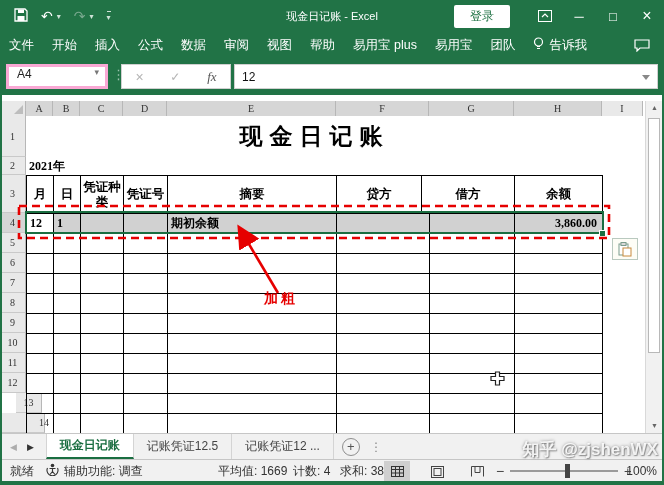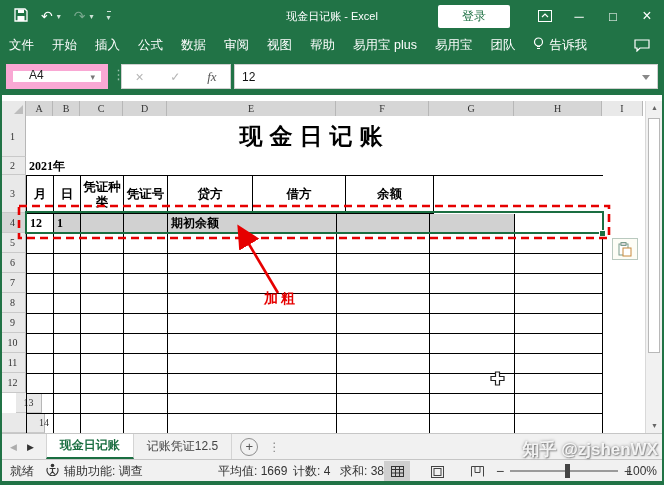--- a/index.html
+++ b/index.html
@@ -9,31 +9,31 @@
     font-family:"Liberation Sans", sans-serif; background:#fff;
   }
   
   .titlebar { position:absolute; left:0; top:0; width:664px; height:32px; background:#217346; display:flex; align-items:center; }
   .qat { display:flex; align-items:center; gap:13px; padding-left:14px; color:#fff; }
   .qat .ic { font-size:14px; line-height:1; color:#fff; cursor:default; }
   .qat .dim { color:#7aa98f; }
   .qat .caret { font-size:8px; margin-left:-9px; color:#cfe3d8; }
   .win-title { position:absolute; left:0; right:0; top:0; height:32px; display:flex; align-items:center; justify-content:center; color:#fff; font-size:11px; pointer-events:none; }
   .tb-right { position:absolute; right:0; top:0; height:32px; display:flex; align-items:center; gap:0; }
-  .login-btn { background:#fff; color:#217346; font-size:12px; padding:3px 24px; border-radius:2px; margin-right:18px; cursor:pointer; }
+  .login-btn { background:#fff; color:#217346; font-size:12px; padding:3px 16px; border-radius:2px; margin-right:18px; cursor:pointer; }
   .winctl { width:34px; height:32px; display:flex; align-items:center; justify-content:center; color:#fff; font-size:13px; cursor:pointer; }
   .ribbon-opt svg { display:block; }
   
   .menubar { position:absolute; left:0; top:32px; width:664px; height:26px; background:#217346; display:flex; align-items:center; color:#fff; font-size:12.5px; }
   .menu-tab { padding:0 9px; height:26px; display:flex; align-items:center; cursor:pointer; white-space:nowrap; }
   .tellme { display:flex; align-items:center; gap:5px; padding:0 9px; cursor:pointer; }
   .bubble-icon { margin-left:auto; margin-right:14px; cursor:pointer; display:flex; }
   
   .fbar { position:absolute; left:0; top:58px; width:664px; height:37px; background:#217346; }
-  .namebox { position:absolute; left:6px; top:6px; width:102px; height:25px; background:#fff; border:7px solid #f9a8d4; display:flex; align-items:flex-end; font-size:12px; color:#222; padding-left:16px; }
+  .namebox { position:absolute; left:6px; top:6px; width:102px; height:25px; background:#fff; border:3px solid #f9a8d4; display:flex; align-items:flex-start; font-size:12px; color:#222; padding-left:8px; }
   .namebox .nb-caret { margin-left:auto; margin-right:6px; color:#777; font-size:9px; }
   .fb-dots { position:absolute; left:112px; top:9px; color:#9cc3ae; font-size:13px; }
   .fxbox { position:absolute; left:121px; top:6px; width:110px; height:25px; background:#fff; border:1px solid #d0d0d0; display:flex; align-items:center; justify-content:space-around; font-size:12px; color:#b5b5b5; }
   .fxbox .fx { font-style:italic; font-family:"Liberation Serif", serif; color:#555; font-size:13px; }
   .fb-field { position:absolute; left:234px; top:6px; width:424px; height:25px; background:#fff; border:1px solid #d0d0d0; display:flex; align-items:center; font-size:12px; color:#111; padding-left:7px; }
   .fb-expand { position:absolute; right:7px; top:10px; width:0; height:0; border-left:4px solid transparent; border-right:4px solid transparent; border-top:5px solid #888; }
   
   .sheet { position:absolute; left:0; top:95px; width:664px; height:338px; background:#fff; overflow:hidden; font-family:"Liberation Serif", serif; }
   .colheads { position:absolute; left:0; top:6px; height:15px; display:flex; border-bottom:2px solid #1a6e41; }
   .corner { width:26px; height:15px; background:#e9e9e9; border-right:1px solid #b7b7b7; position:relative; }
@@ -208,32 +208,34 @@
 
     <div class="sheet-title">现金日记账</div>
     <div class="year-label">2021年</div>
 
     <div class="table-region" id="tableRegion">
         <div class="trow" style="top: 0px; height: 38px;">
           <div class="tcell hcell" style="width: 27px;">月</div>
           <div class="tcell hcell" style="width: 27px;">日</div>
           <div class="tcell hcell" style="width: 43px;">凭证种类</div>
           <div class="tcell hcell" style="width: 44px;">凭证号</div>
+          <div class="tcell hcell" style="width: 169px;">摘要</div>
           <div class="tcell hcell" style="width: 85px;">贷方</div>
           <div class="tcell hcell" style="width: 93px;">借方</div>
           <div class="tcell hcell" style="width: 88px; text-align: center;">余额</div>
         </div>
         <div class="trow" style="top: 38px; height: 20px;">
           <div class="tcell dcell active" style="width: 27px;">12</div>
           <div class="tcell dcell" style="width: 27px;">1</div>
           <div class="tcell dcell" style="width: 43px;"></div>
           <div class="tcell dcell" style="width: 44px;"></div>
           <div class="tcell dcell" style="width: 169px;">期初余额</div>
           <div class="tcell dcell" style="width: 93px;"></div>
           <div class="tcell dcell" style="width: 85px;"></div>
+          <div class="tcell dcell num-r" style="width: 88px;">3,860.00</div>
         </div>
         <div class="trow" style="top: 58px; height: 20px;">
           <div class="tcell" style="width: 27px;"></div>
           <div class="tcell" style="width: 27px;"></div>
           <div class="tcell" style="width: 43px;"></div>
           <div class="tcell" style="width: 44px;"></div>
           <div class="tcell" style="width: 169px;"></div>
           <div class="tcell" style="width: 93px;"></div>
           <div class="tcell" style="width: 85px;"></div>
           <div class="tcell" style="width: 88px;"></div>
@@ -365,20 +367,21 @@
   </div>
 
   <div class="tabbar">
     <div class="tab-nav">
       <span class="nav disabled">◀</span>
       <span class="nav on">▶</span>
     </div>
     <div id="sheetTabs" style="display:flex;">
         <div class="sheet-tab active">现金日记账</div>
         <div class="sheet-tab">记账凭证12.5</div>
+        <div class="sheet-tab">记账凭证12 ...</div>
       </div>
     <div class="newsheet">+</div>
     <div class="tab-dots">⋮</div>
     <div class="tabbar-wrap">
       
     </div>
   </div>
 
   <div class="statusbar">
     <div class="sb-item" style="left:10px;">就绪</div>

